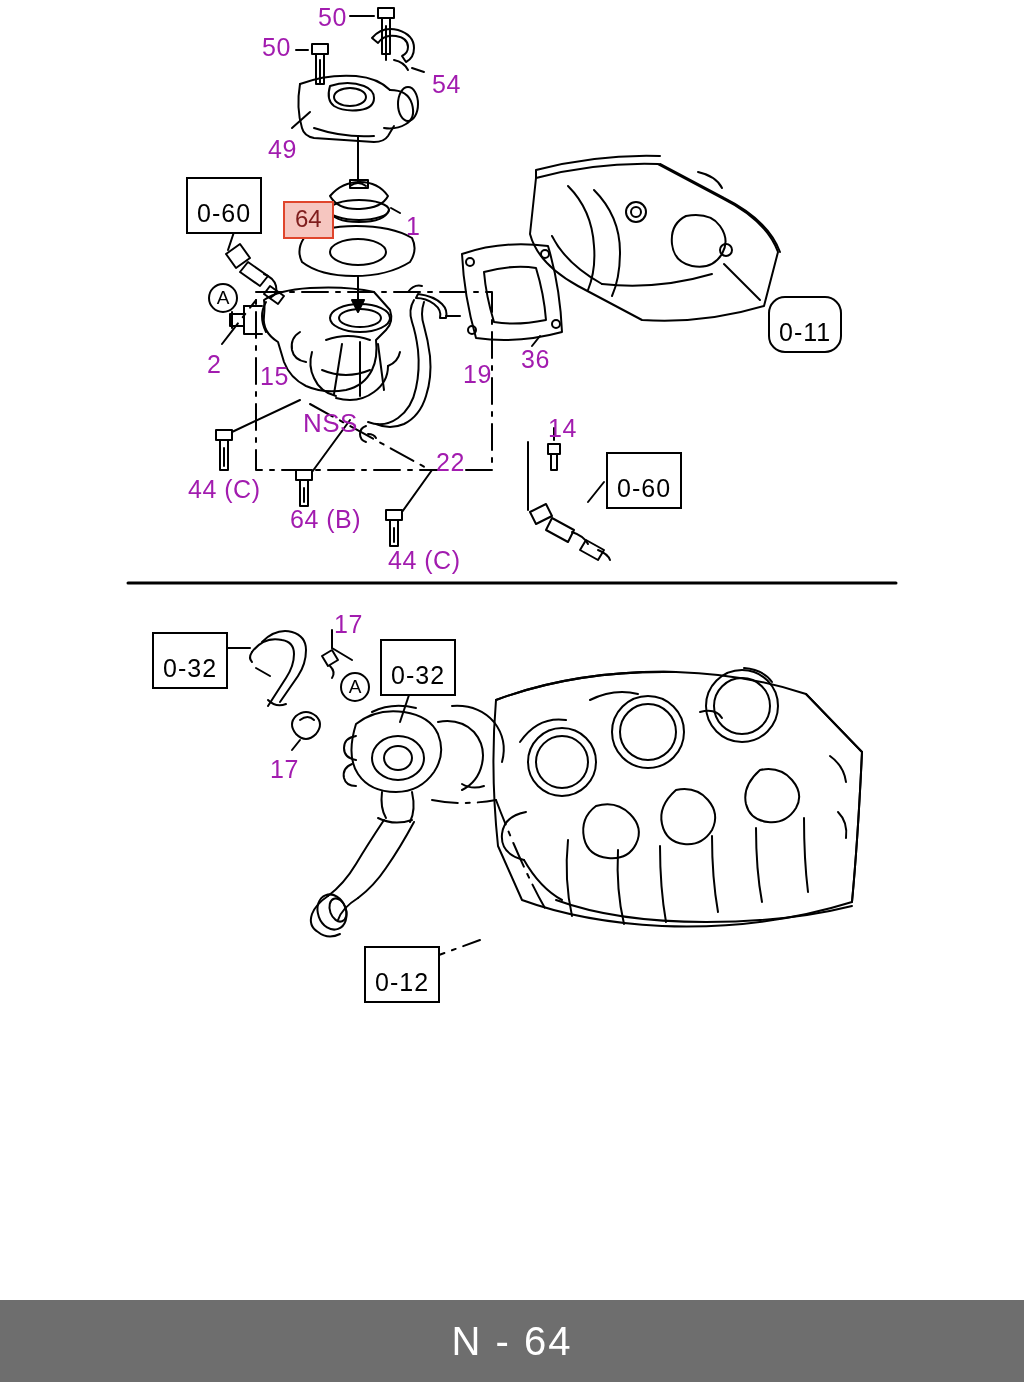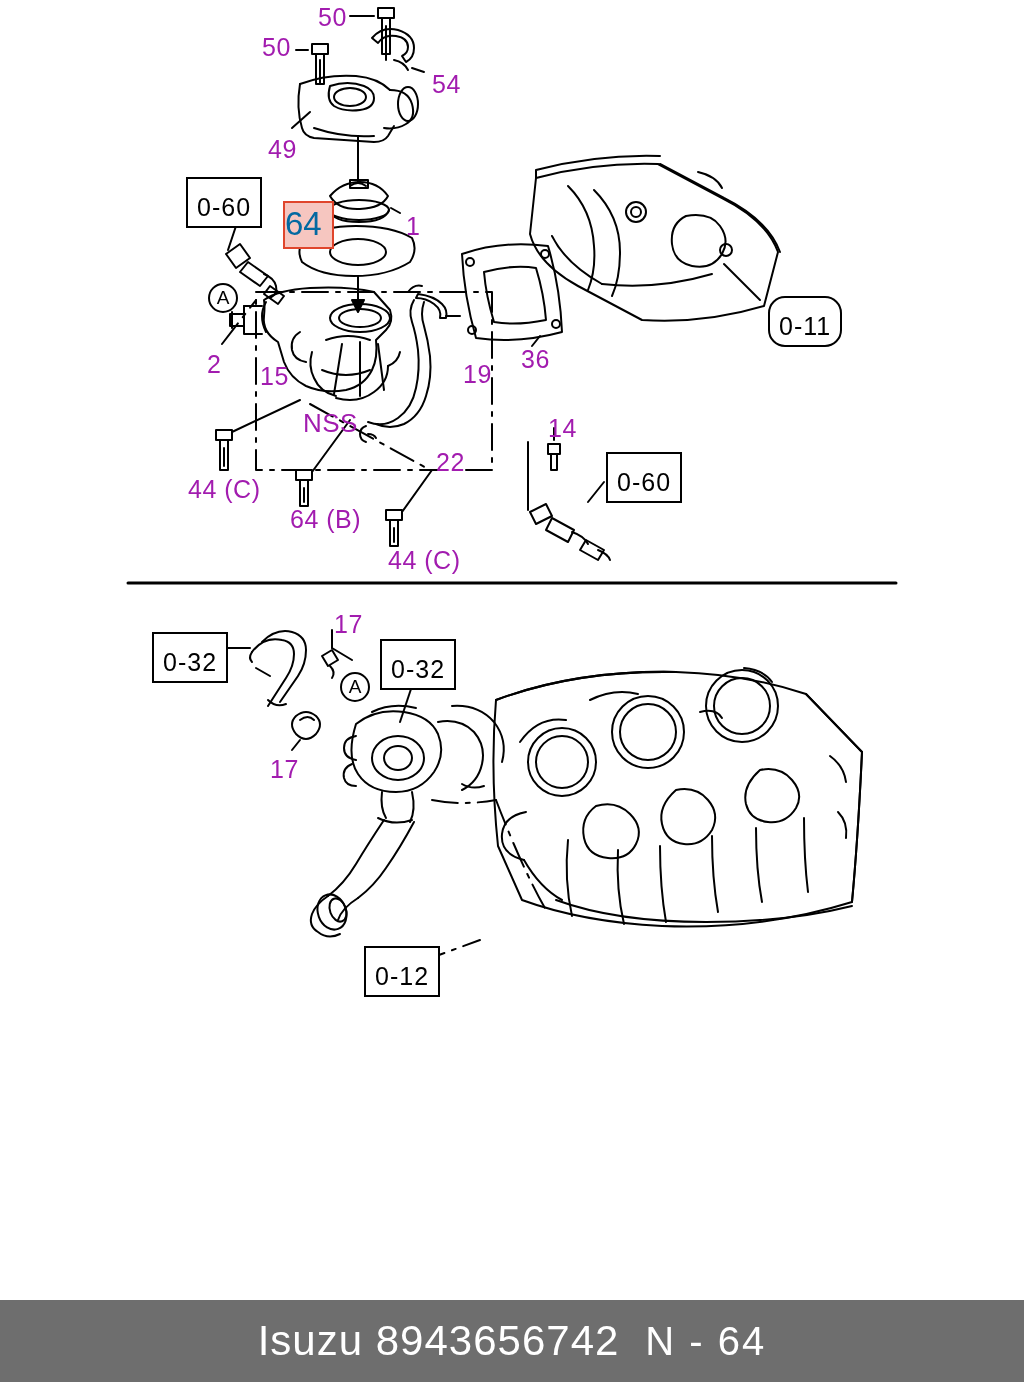--- a/index.html
+++ b/index.html
@@ -42,32 +42,32 @@
   .lbl.big {
     font-size: 26px;
   }
   .boxed {
     position: absolute;
     border: 2px solid #000000;
     background: #ffffff;
     font-family: "Liberation Sans", sans-serif;
     font-size: 25px;
     color: #000000;
-    padding: 14px 9px 4px 9px;
+    padding: 20px 9px 4px 9px;
     white-space: nowrap;
     letter-spacing: 1px;
   }
   .hl {
     position: absolute;
     background: #f6c6c0;
     border: 2px solid #e0452c;
-    color: #0369a1;
-    font-family: "Liberation Sans", sans-serif;
-    font-size: 33px;
-    padding: 2px 10px 4px 0;
+    color: #7f1d1d;
+    font-family: "Liberation Sans", sans-serif;
+    font-size: 24px;
+    padding: 2px 10px 4px 10px;
     white-space: nowrap;
   }
   .circ {
     position: absolute;
     width: 26px;
     height: 26px;
     border: 2px solid #000000;
     border-radius: 50%;
     font-family: "Liberation Sans", sans-serif;
     font-size: 19px;
@@ -342,17 +342,16 @@
     <div class="lbl" style="left:270px; top:755px;">17</div>
 
     <div class="boxed" style="left:152px; top:632px;">0-32</div>
     <div class="boxed" style="left:380px; top:639px;">0-32</div>
     <div class="boxed" style="left:364px; top:946px;">0-12</div>
 
     <div class="circ" style="left:340px; top:672px;">A</div>
   </div>
 
   <div class="footer">
-    <span class="footer-part">Isuzu 8943656742</span>
     <span class="footer-page">N - 64</span>
   </div>
 
 </div>
 
 </body></html>

